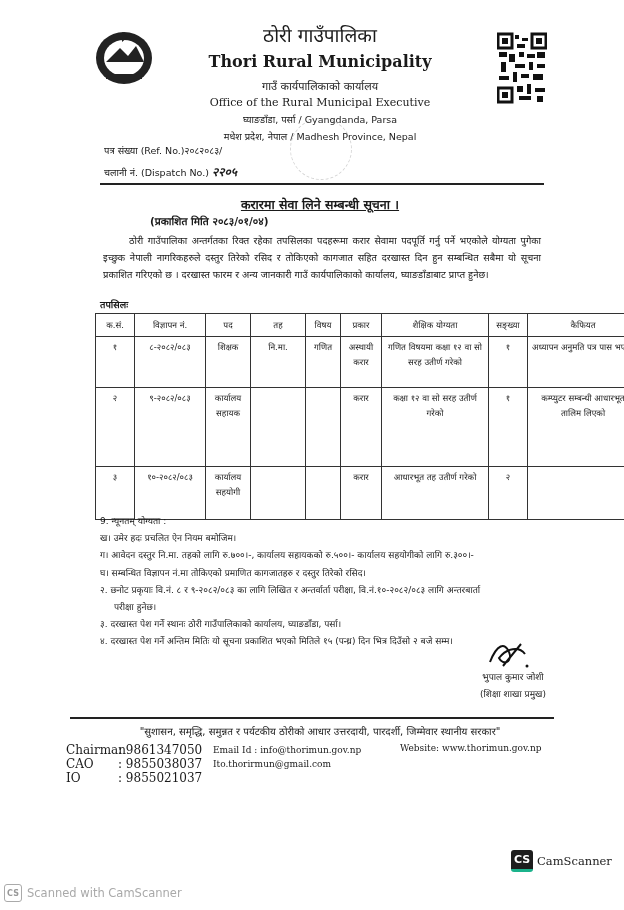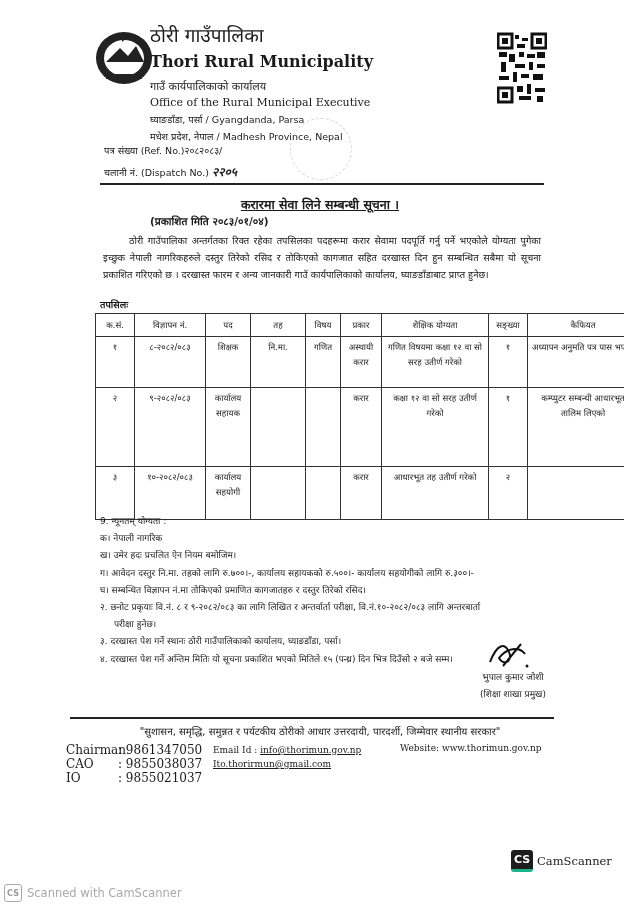--- a/index.html
+++ b/index.html
@@ -3,21 +3,21 @@
   <meta charset="utf-8">
   <style>
     html, body { margin: 0; padding: 0; }
     body {
       width: 624px; height: 910px; background: #ffffff; position: relative; overflow: hidden;
       font-family: "DejaVu Sans", sans-serif; color: #1a1a1a;
     }
     .abs { position: absolute; }
     .emblem { left: 92px; top: 28px; width: 64px; height: 60px; }
     .qr { left: 497px; top: 32px; width: 50px; height: 72px; }
-    .hdr { left: 150px; width: 340px; text-align: left; }
+    .hdr { left: 150px; width: 340px; text-align: center; }
     .hdr-np { top: 22px; font-size: 19px; font-weight: normal; }
     .hdr-en { top: 52px; font-family: "DejaVu Serif", serif; font-weight: bold; font-size: 16px; }
     .hdr-np2 { top: 78px; font-size: 11px; }
     .hdr-en2 { top: 96px; font-family: "DejaVu Serif", serif; font-weight: normal; font-size: 11px; }
     .hdr-addr1 { top: 113px; font-size: 9.5px; }
     .hdr-addr2 { top: 130px; font-size: 9.5px; }
     .ref { left: 104px; font-size: 9.5px; }
     .ref1 { top: 144px; }
     .ref2 { top: 163px; }
     .ref .hand { font-family: "DejaVu Serif", serif; font-style: italic; font-weight: bold; font-size: 12px; }
@@ -35,21 +35,21 @@
     table.vac tr.r3 td { height: 46px; }
     .notes { left: 100px; top: 513px; width: 450px; font-size: 9px; line-height: 17.2px; }
     .notes .ind { padding-left: 14px; }
     .sig { left: 485px; top: 640px; width: 45px; height: 30px; }
     .signame { left: 458px; top: 669px; width: 110px; text-align: center; font-size: 9px; line-height: 17px; }
     .rule-bot { left: 70px; top: 717px; width: 484px; height: 2px; background: #222; }
     .motto { left: 90px; top: 724px; width: 460px; text-align: center; font-size: 10px; }
     .contacts { left: 66px; top: 743px; font-family: "DejaVu Serif", serif; font-size: 12px; line-height: 14px; }
     .contacts .lab { display: inline-block; width: 52px; }
     .email { left: 213px; top: 743px; font-family: "DejaVu Serif", serif; font-size: 9px; line-height: 14px; }
-    .email a { color: #1a1a1a; text-decoration: underline; }
+    .email a { color: #1a1a1a; }
     .web { left: 400px; top: 743px; font-family: "DejaVu Serif", serif; font-size: 9px; }
     .cs-badge { left: 511px; top: 850px; display: flex; align-items: center; gap: 4px; }
     .cs-logo { width: 22px; height: 22px; background: #1d1d1d; color: #fff; font-weight: bold; font-size: 11px; display:flex; align-items:center; justify-content:center; border-radius: 3px; border-bottom: 3px solid #1bb38c; box-sizing: border-box; }
     .cs-text { font-family: "DejaVu Serif", serif; font-size: 11.5px; color: #222; }
     .scanned { left: 4px; top: 884px; display: flex; align-items: center; gap: 5px; color: #a9a9a9; font-size: 11.5px; }
     .scanned .mini { width: 16px; height: 16px; border: 1.5px solid #aaa; border-radius: 3px; font-size: 8px; font-weight: bold; display:flex; align-items:center; justify-content:center; color:#999; }
   </style>
 </head>
 <body>
 
@@ -166,21 +166,20 @@
       <td>करार</td>
       <td>आधारभूत तह उतीर्ण गरेको</td>
       <td>२</td>
       <td></td>
     </tr>
   </tbody>
 </table>
 
 <div class="abs notes">
   <div>9. न्यूनतम् योग्यता :</div>
-  <div>क। नेपाली नागरिक</div>
   <div>ख। उमेर हदः प्रचलित ऐन नियम बमोजिम।</div>
   <div>ग। आवेदन दस्तुर नि.मा. तहको लागि रु.७००।-, कार्यालय सहायकको रु.५००।- कार्यालय सहयोगीको लागि रु.३००।-</div>
   <div>घ। सम्बन्धित विज्ञापन नं.मा तोकिएको प्रमाणित कागजातहरु र दस्तुर तिरेको रसिद।</div>
   <div>२. छनोट प्रकृयाः वि.नं. ८ र ९-२०८२/०८३ का लागि लिखित र अन्तर्वार्ता परीक्षा, वि.नं.१०-२०८२/०८३ लागि अन्तरबार्ता</div>
   <div class="ind">परीक्षा हुनेछ।</div>
   <div>३. दरखास्त पेश गर्ने स्थानः ठोरी गाउँपालिकाको कार्यालय, घ्याङडाँडा, पर्सा।</div>
   <div>४. दरखास्त पेश गर्ने अन्तिम मितिः यो सूचना प्रकाशित भएको मितिले १५ (पन्ध्र) दिन भित्र दिउँसो २ बजे सम्म।</div>
 </div>
 
 <div class="abs sig">

